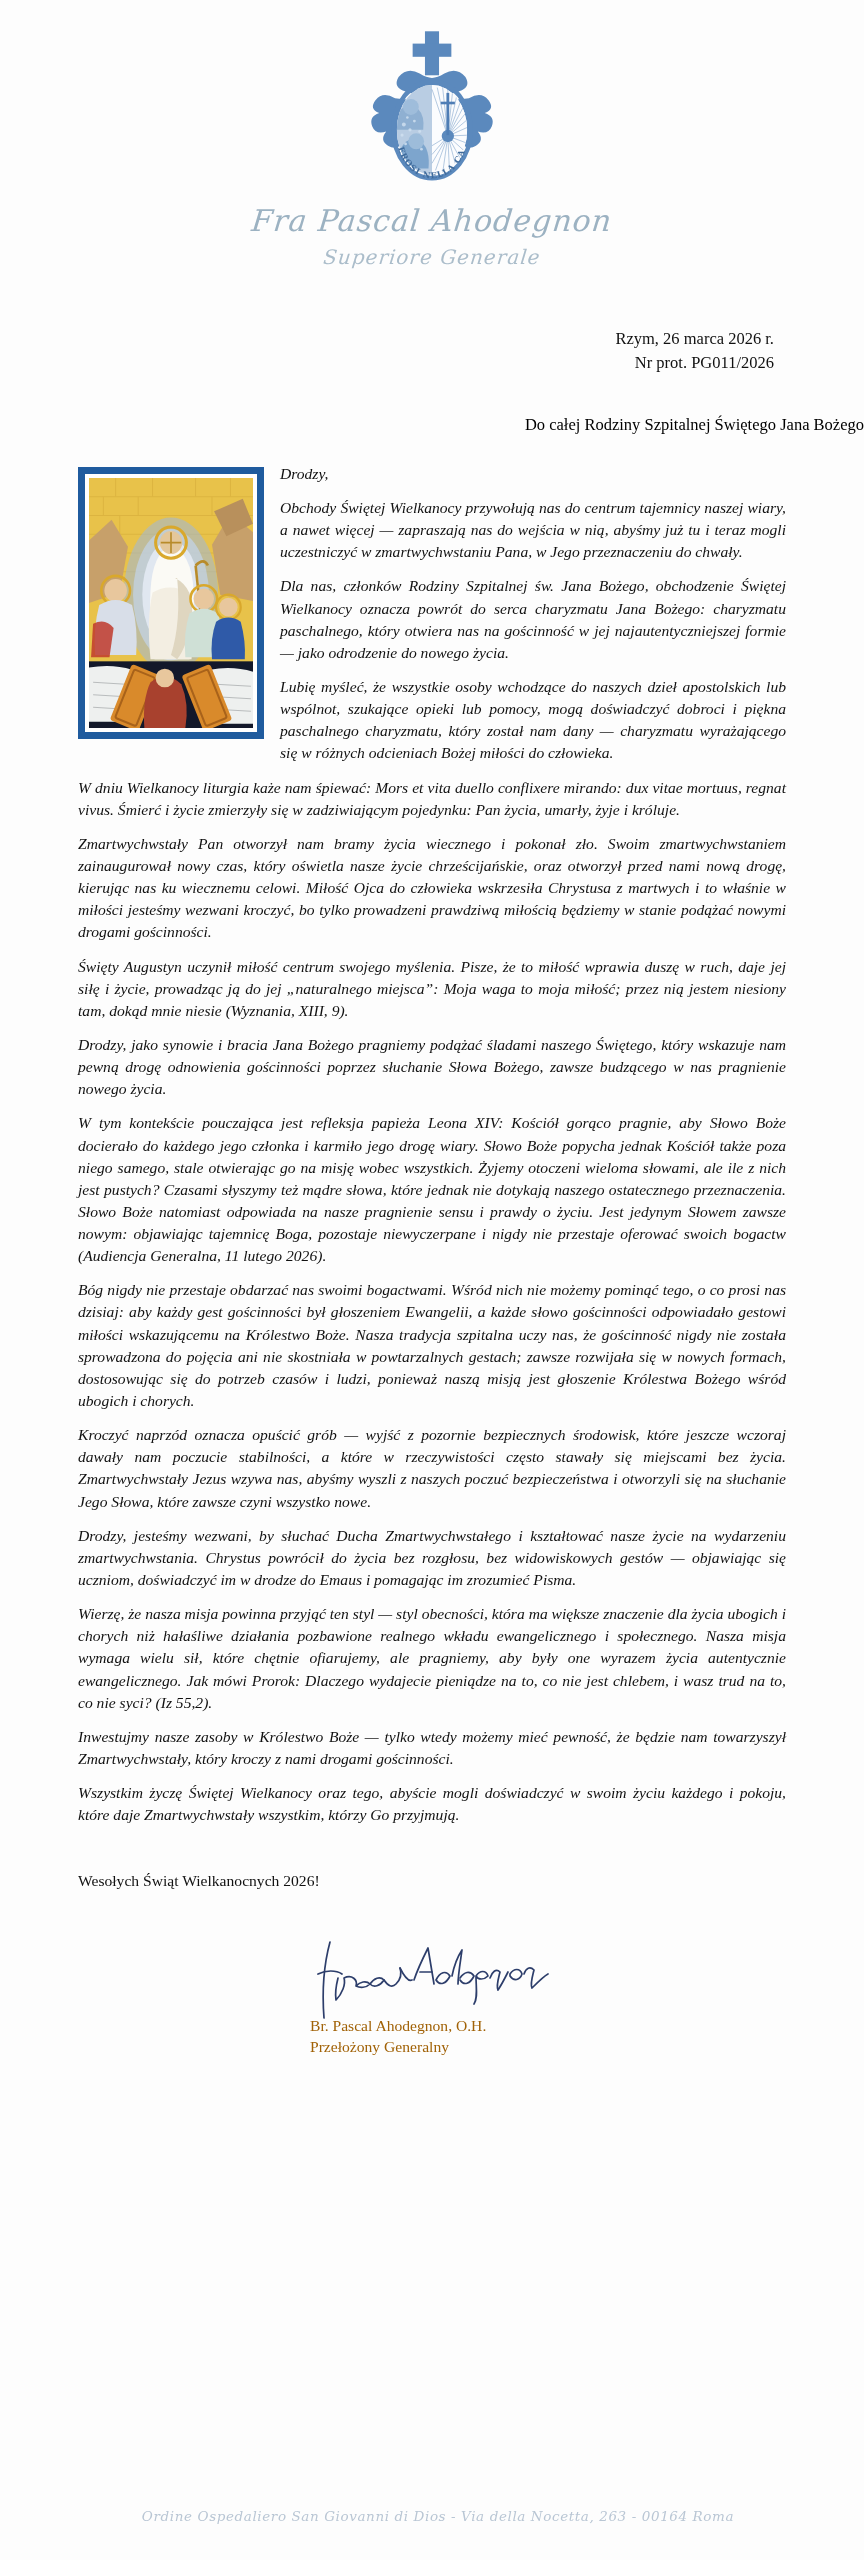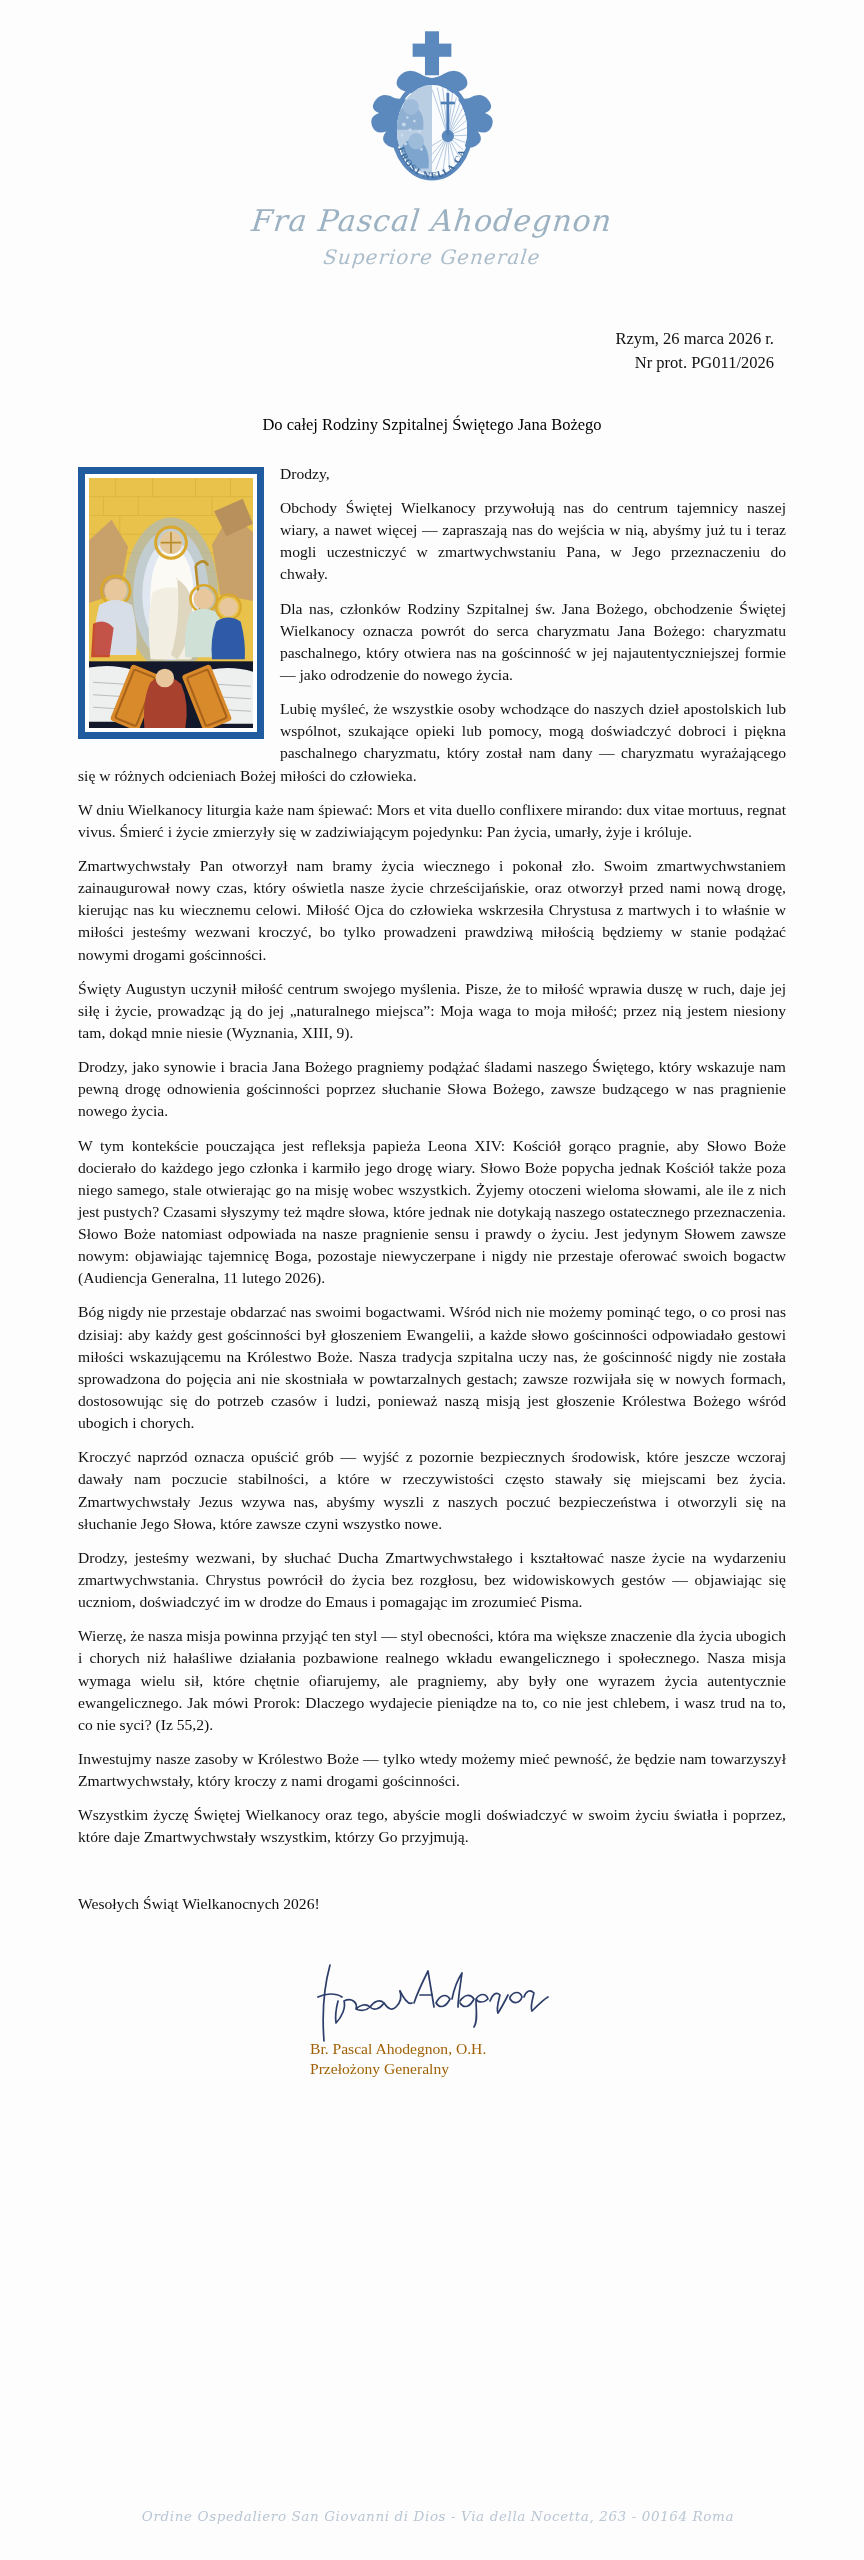--- a/index.html
+++ b/index.html
@@ -69,32 +69,33 @@
   
   .scripture {
     margin-top: 44px;
     text-align: center;
     font-weight: bold;
     font-size: 16.5px;
     color: #000;
   }
   .addressee {
     margin-top: 40px;
-    text-align: center;
+    text-align: right;
     font-size: 16.5px;
     color: #000;
   }
 
   
   .body {
     margin: 28px 78px 0 78px;
     font-size: 15.6px;
     line-height: 1.42;
     color: #111;
     text-align: justify;
+    font-style: italic;
   }
   .body p {
     margin: 0 0 12px 0;
     text-align: justify;
     text-justify: inter-word;
   }
   .body p.nojust { text-align: left; }
 
   
   .icon-figure {
@@ -349,21 +350,21 @@
     <p>W dniu Wielkanocy liturgia każe nam śpiewać: Mors et vita duello conflixere mirando: dux vitae mortuus, regnat vivus. Śmierć i życie zmierzyły się w zadziwiającym pojedynku: Pan życia, umarły, żyje i króluje.</p>
     <p>Zmartwychwstały Pan otworzył nam bramy życia wiecznego i pokonał zło. Swoim zmartwychwstaniem zainaugurował nowy czas, który oświetla nasze życie chrześcijańskie, oraz otworzył przed nami nową drogę, kierując nas ku wiecznemu celowi. Miłość Ojca do człowieka wskrzesiła Chrystusa z martwych i to właśnie w miłości jesteśmy wezwani kroczyć, bo tylko prowadzeni prawdziwą miłością będziemy w stanie podążać nowymi drogami gościnności.</p>
     <p>Święty Augustyn uczynił miłość centrum swojego myślenia. Pisze, że to miłość wprawia duszę w ruch, daje jej siłę i życie, prowadząc ją do jej „naturalnego miejsca”: Moja waga to moja miłość; przez nią jestem niesiony tam, dokąd mnie niesie (Wyznania, XIII, 9).</p>
     <p>Drodzy, jako synowie i bracia Jana Bożego pragniemy podążać śladami naszego Świętego, który wskazuje nam pewną drogę odnowienia gościnności poprzez słuchanie Słowa Bożego, zawsze budzącego w nas pragnienie nowego życia.</p>
     <p>W tym kontekście pouczająca jest refleksja papieża Leona XIV: Kościół gorąco pragnie, aby Słowo Boże docierało do każdego jego członka i karmiło jego drogę wiary. Słowo Boże popycha jednak Kościół także poza niego samego, stale otwierając go na misję wobec wszystkich. Żyjemy otoczeni wieloma słowami, ale ile z nich jest pustych? Czasami słyszymy też mądre słowa, które jednak nie dotykają naszego ostatecznego przeznaczenia. Słowo Boże natomiast odpowiada na nasze pragnienie sensu i prawdy o życiu. Jest jedynym Słowem zawsze nowym: objawiając tajemnicę Boga, pozostaje niewyczerpane i nigdy nie przestaje oferować swoich bogactw (Audiencja Generalna, 11 lutego 2026).</p>
     <p>Bóg nigdy nie przestaje obdarzać nas swoimi bogactwami. Wśród nich nie możemy pominąć tego, o co prosi nas dzisiaj: aby każdy gest gościnności był głoszeniem Ewangelii, a każde słowo gościnności odpowiadało gestowi miłości wskazującemu na Królestwo Boże. Nasza tradycja szpitalna uczy nas, że gościnność nigdy nie została sprowadzona do pojęcia ani nie skostniała w powtarzalnych gestach; zawsze rozwijała się w nowych formach, dostosowując się do potrzeb czasów i ludzi, ponieważ naszą misją jest głoszenie Królestwa Bożego wśród ubogich i chorych.</p>
     <p>Kroczyć naprzód oznacza opuścić grób — wyjść z pozornie bezpiecznych środowisk, które jeszcze wczoraj dawały nam poczucie stabilności, a które w rzeczywistości często stawały się miejscami bez życia. Zmartwychwstały Jezus wzywa nas, abyśmy wyszli z naszych poczuć bezpieczeństwa i otworzyli się na słuchanie Jego Słowa, które zawsze czyni wszystko nowe.</p>
     <p>Drodzy, jesteśmy wezwani, by słuchać Ducha Zmartwychwstałego i kształtować nasze życie na wydarzeniu zmartwychwstania. Chrystus powrócił do życia bez rozgłosu, bez widowiskowych gestów — objawiając się uczniom, doświadczyć im w drodze do Emaus i pomagając im zrozumieć Pisma.</p>
     <p>Wierzę, że nasza misja powinna przyjąć ten styl — styl obecności, która ma większe znaczenie dla życia ubogich i chorych niż hałaśliwe działania pozbawione realnego wkładu ewangelicznego i społecznego. Nasza misja wymaga wielu sił, które chętnie ofiarujemy, ale pragniemy, aby były one wyrazem życia autentycznie ewangelicznego. Jak mówi Prorok: Dlaczego wydajecie pieniądze na to, co nie jest chlebem, i wasz trud na to, co nie syci? (Iz 55,2).</p>
     <p>Inwestujmy nasze zasoby w Królestwo Boże — tylko wtedy możemy mieć pewność, że będzie nam towarzyszył Zmartwychwstały, który kroczy z nami drogami gościnności.</p>
-    <p>Wszystkim życzę Świętej Wielkanocy oraz tego, abyście mogli doświadczyć w swoim życiu światła i poprzez, które daje Zmartwychwstały wszystkim, którzy Go przyjmują.</p>
+    <p>Wszystkim życzę Świętej Wielkanocy oraz tego, abyście mogli doświadczyć w swoim życiu każdego i pokoju, które daje Zmartwychwstały wszystkim, którzy Go przyjmują.</p>
   </div>
 
   <div class="closing">
     <div>Wesołych Świąt Wielkanocnych 2026!</div>
 
     <div class="sign-wrap">
       <svg class="signature-svg" viewBox="0 0 250 86" aria-hidden="true">
         <g fill="none" stroke="#2d3e6b" stroke-width="1.7" stroke-linecap="round" stroke-linejoin="round">
 
           <path d="M22 8 C16 30 14 58 16 84"></path>

